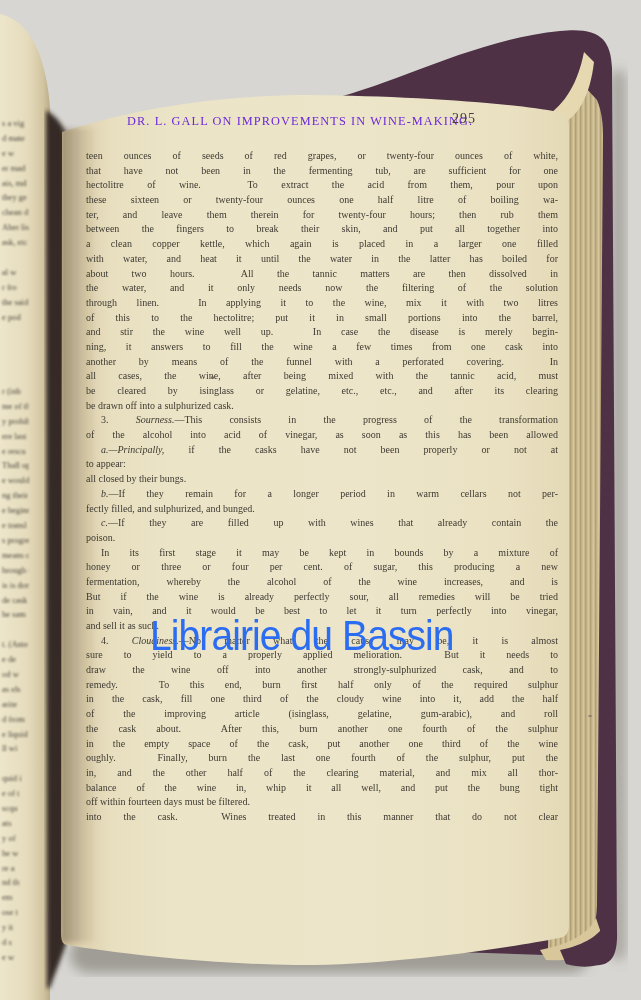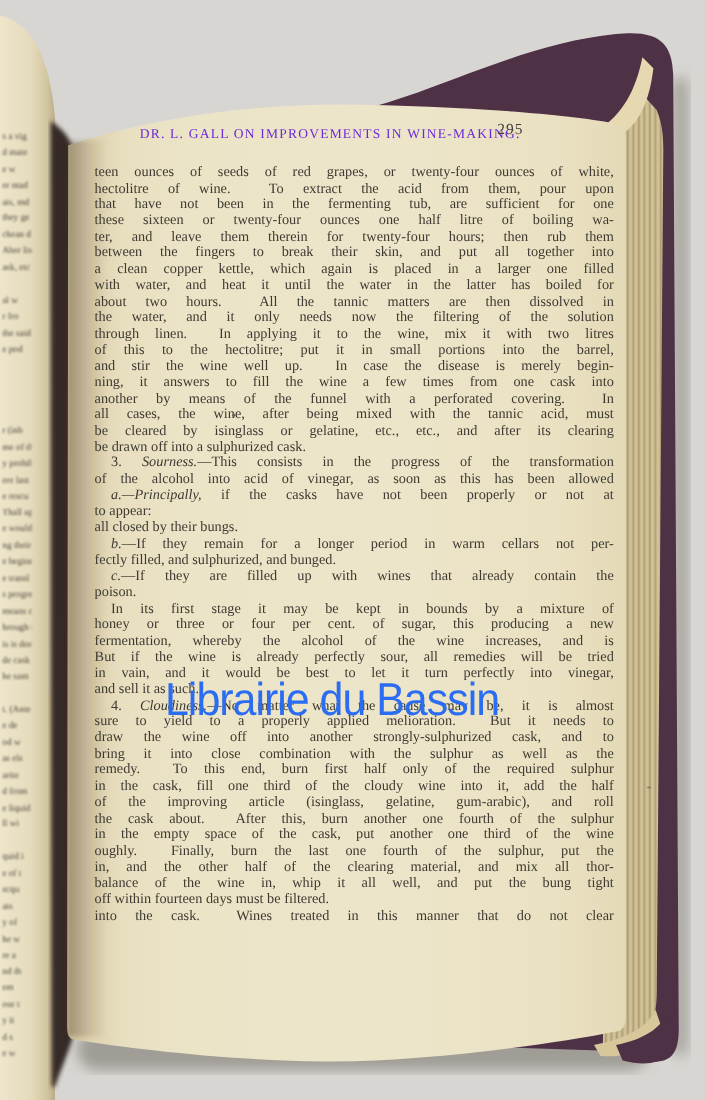--- a/index.html
+++ b/index.html
@@ -7,21 +7,21 @@
          font-family:"Liberation Serif","DejaVu Serif",serif;background:#d7d6d2;}
   #backdrop{position:absolute;left:0;top:0;}
 
   
   .header-title{position:absolute;left:127px;top:114px;font-size:12.3px;
     letter-spacing:1.1px;color:#6d28d9;white-space:nowrap;}
   .page-num{position:absolute;left:452px;top:111px;font-size:14px;
     letter-spacing:1px;color:#44403a;}
 
   
-  .bt{position:absolute;left:86px;top:149px;width:472px;font-size:13px;
+  .bt{position:absolute;left:86px;top:149px;width:472px;font-size:10px;
       line-height:14.7px;color:#3e3a32;}
   .bt .line{text-align:justify;text-align-last:justify;height:14.7px;overflow:visible;}
   .bt .line.end{text-align-last:left;}
   .bt .line.ind{text-indent:15px;}
   .bt i{font-style:italic;}
 
   
   .fragments{position:absolute;left:2px;top:116px;width:27px;text-align:left;
     font-size:8.5px;line-height:14.9px;color:#4c473e;filter:blur(.8px);
     font-family:Liberation Serif, serif;white-space:nowrap;}
@@ -159,22 +159,22 @@
       <div>d s</div>
       <div>e w</div>
       <div>&nbsp;</div>
     </div>
 
   <div class="header-title">DR. L. GALL ON IMPROVEMENTS IN WINE-MAKING.</div>
   <div class="page-num">295</div>
 
   <div class="bt">
       <div class="line">teen ounces of seeds of red grapes, or twenty-four ounces of white,</div>
+      <div class="line">that have not been in the fermenting tub, are sufficient for one</div>
       <div class="line">hectolitre of wine.&nbsp; To extract the acid from them, pour upon</div>
-      <div class="line">that have not been in the fermenting tub, are sufficient for one</div>
       <div class="line">these sixteen or twenty-four ounces one half litre of boiling wa-</div>
       <div class="line">ter, and leave them therein for twenty-four hours; then rub them</div>
       <div class="line">between the fingers to break their skin, and put all together into</div>
       <div class="line">a clean copper kettle, which again is placed in a larger one filled</div>
       <div class="line">with water, and heat it until the water in the latter has boiled for</div>
       <div class="line">about two hours.&nbsp; All the tannic matters are then dissolved in</div>
       <div class="line">the water, and it only needs now the filtering of the solution</div>
       <div class="line">through linen.&nbsp; In applying it to the wine, mix it with two litres</div>
       <div class="line">of this to the hectolitre; put it in small portions into the barrel,</div>
       <div class="line">and stir the wine well up.&nbsp; In case the disease is merely begin-</div>
@@ -194,21 +194,20 @@
       <div class="line end">poison.</div>
       <div class="line ind">In its first stage it may be kept in bounds by a mixture of</div>
       <div class="line">honey or three or four per cent. of sugar, this producing a new</div>
       <div class="line">fermentation, whereby the alcohol of the wine increases, and is</div>
       <div class="line">But if the wine is already perfectly sour, all remedies will be tried</div>
       <div class="line">in vain, and it would be best to let it turn perfectly into vinegar,</div>
       <div class="line end">and sell it as such.</div>
       <div class="line ind">4. <i>Cloudiness.</i>—No matter what the cause may be, it is almost</div>
       <div class="line">sure to yield to a properly applied melioration.&nbsp; But it needs to</div>
       <div class="line">draw the wine off into another strongly-sulphurized cask, and to</div>
-      <div class="line">bring it into close combination with the sulphur as well as the</div>
       <div class="line">remedy.&nbsp; To this end, burn first half only of the required sulphur</div>
       <div class="line">in the cask, fill one third of the cloudy wine into it, add the half</div>
       <div class="line">of the improving article (isinglass, gelatine, gum-arabic), and roll</div>
       <div class="line">the cask about.&nbsp; After this, burn another one fourth of the sulphur</div>
       <div class="line">in the empty space of the cask, put another one third of the wine</div>
       <div class="line">oughly.&nbsp; Finally, burn the last one fourth of the sulphur, put the</div>
       <div class="line">in, and the other half of the clearing material, and mix all thor-</div>
       <div class="line">balance of the wine in, whip it all well, and put the bung tight</div>
       <div class="line end">off within fourteen days must be filtered.</div>
       <div class="line">into the cask.&nbsp; Wines treated in this manner that do not clear</div>

